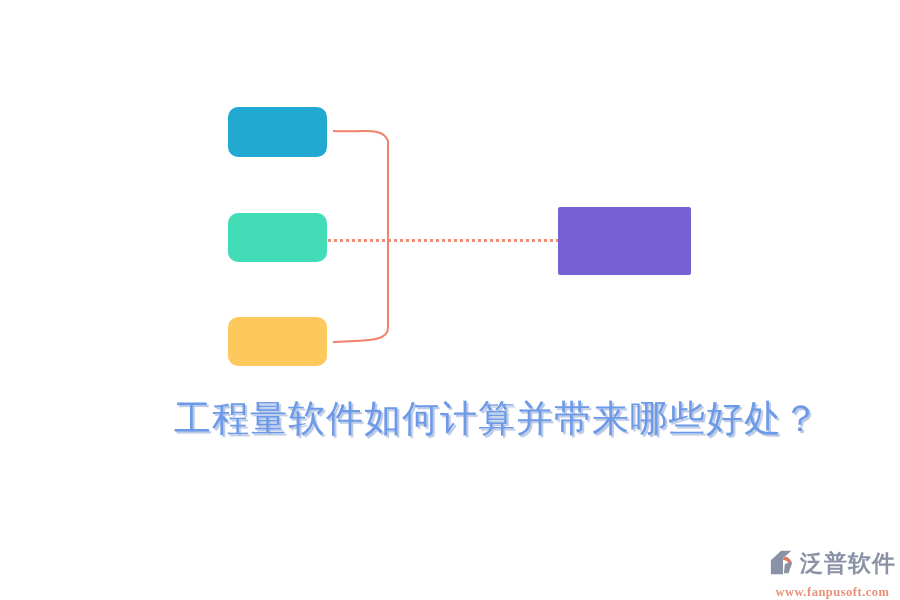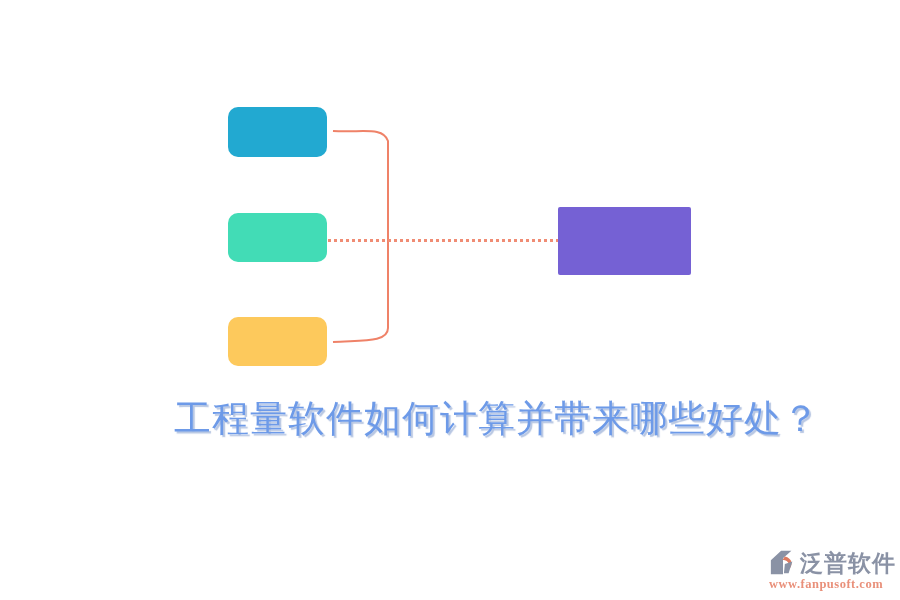--- a/index.html
+++ b/index.html
@@ -42,41 +42,41 @@
     letter-spacing: 1px;
     font-weight: normal;
     text-shadow: 2px 2px 1px rgba(96, 128, 190, 0.45);
   }
   .watermark {
     position: absolute;
     left: 769px;
     top: 549px;
     display: flex;
     flex-direction: column;
-    align-items: flex-start;
+    align-items: center;
   }
   .brand-row {
     display: flex;
     align-items: center;
     gap: 3px;
   }
   .brand-icon {
     width: 28px;
     height: 28px;
     flex: 0 0 auto;
   }
   .brand-name {
     font-size: 23px;
     font-weight: bold;
     letter-spacing: 1px;
     line-height: 1;
     font-family: "Liberation Sans", sans-serif;
   }
   .brand-url {
-    margin-top: 1px;
+    margin-top: 9px;
     font-size: 12.5px;
     font-weight: bold;
     letter-spacing: 0.5px;
     line-height: 1;
     font-family: "Liberation Serif", "DejaVu Serif", serif;
   }
 </style>
 </head>
 <body>
 

